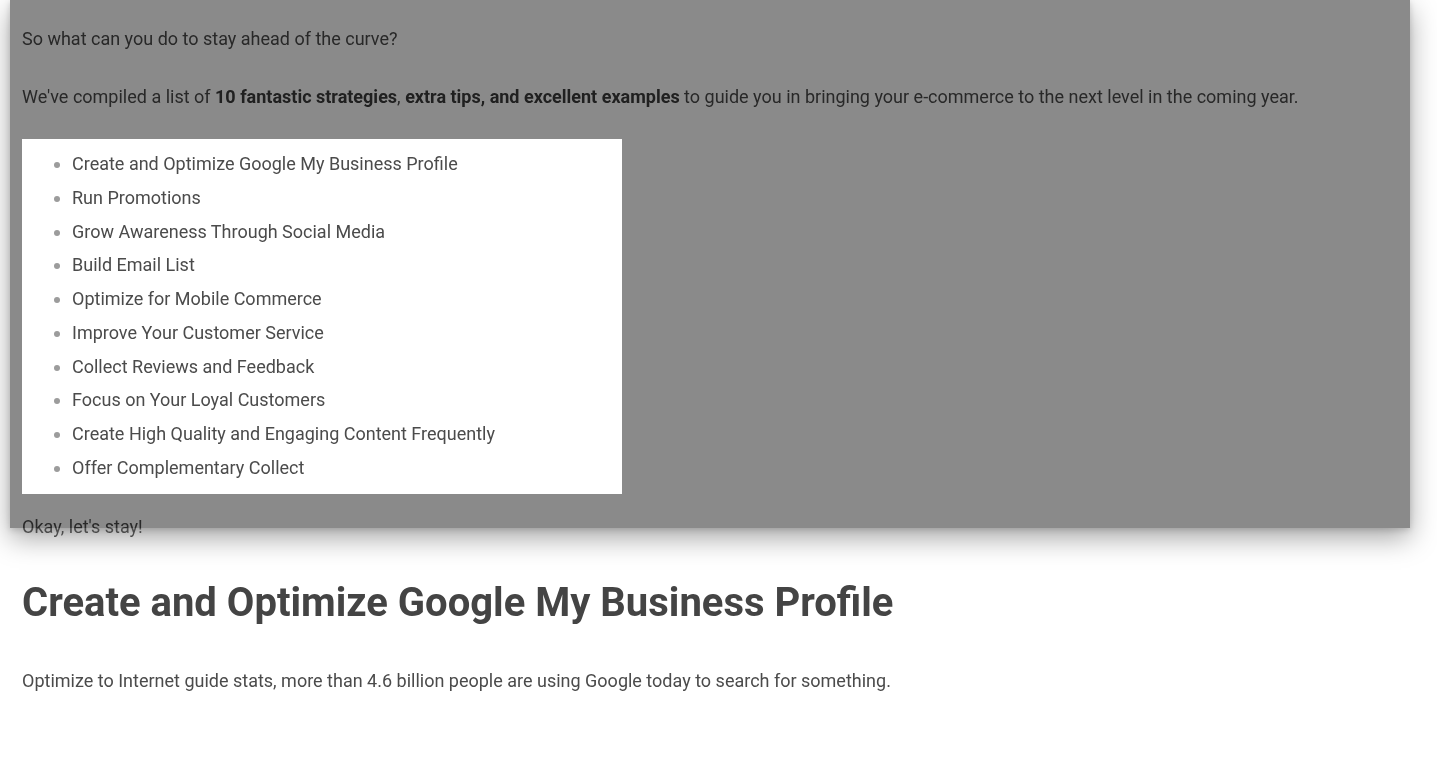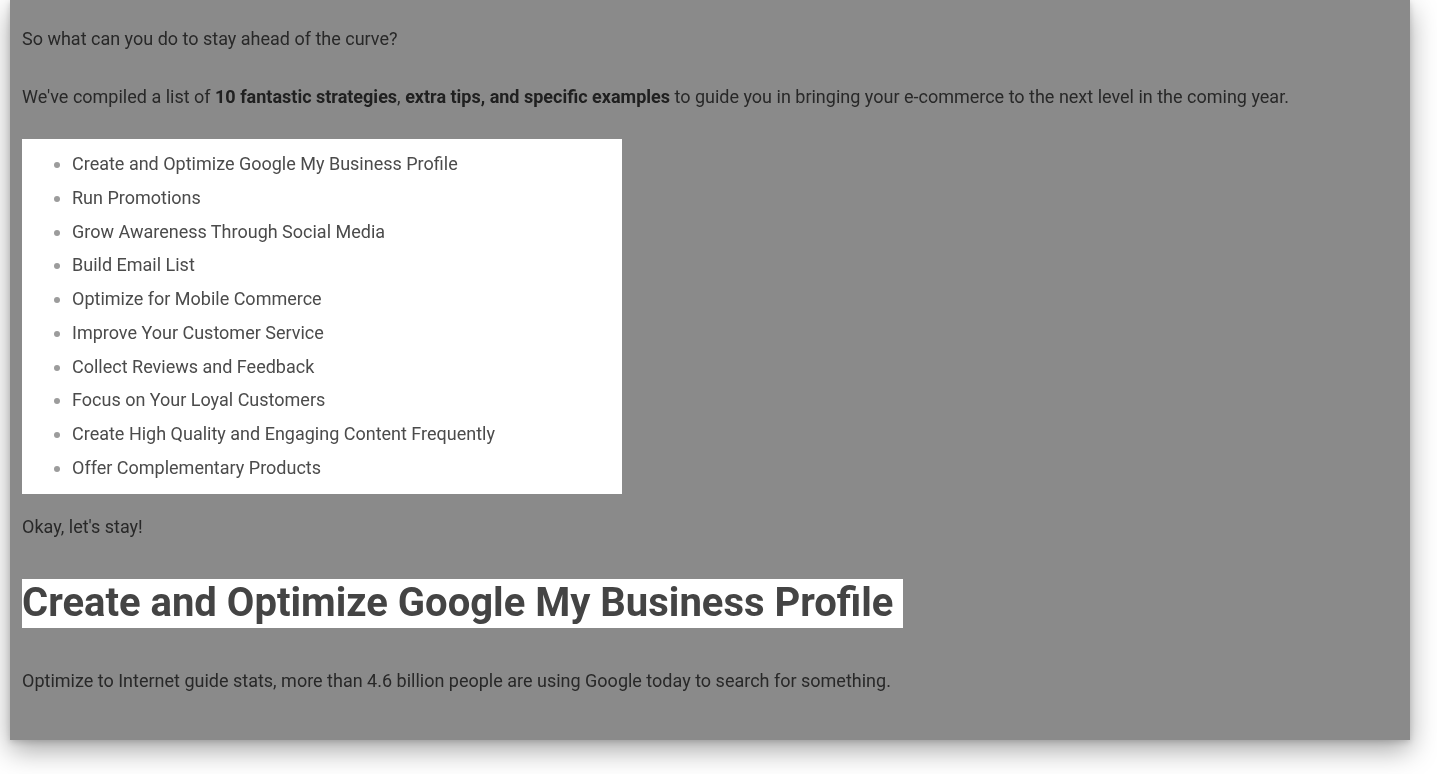--- a/index.html
+++ b/index.html
@@ -13,21 +13,21 @@
     position: relative;
     font-family: -apple-system, BlinkMacSystemFont, "Segoe UI", Roboto, Helvetica, Arial, sans-serif;
     background: #fff;
     overflow: hidden;
   }
   .card {
     position: absolute;
     left: 10px;
     top: 0px;
     width: 1400px;
-    height: 740px;
+    height: 528px;
     background: #fff;
     box-shadow: 0 10px 26px rgba(0,0,0,0.35), 0 2px 6px rgba(0,0,0,0.15);
     box-sizing: border-box;
   }
   .overlay {
     position: absolute;
     inset: 0;
     background: rgba(0,0,0,0.46);
     z-index: 10;
     pointer-events: none;
@@ -99,35 +99,35 @@
 
 <div class="stage">
   <div class="card">
     <div class="overlay"></div>
 
     <div class="content">
 
       <p>So what can you do to stay ahead of the curve?</p>
 
       <p>
-        <span>We've compiled a list of </span><b>10 fantastic strategies</b><span>, </span><b>extra tips, and specific examples</b><span> to guide you in bringing your e-commerce to the next level in the coming year.</span>
+        <span>We've compiled a list of </span><b>10 fantastic strategies</b><span>, </span><b>extra tips, and excellent examples</b><span> to guide you in bringing your e-commerce to the next level in the coming year.</span>
       </p>
 
 
       <ul class="toc lift lift-box">
         <li><span class="link">Create and Optimize Google My Business Profile</span></li>
         <li><span class="link">Run Promotions</span></li>
         <li><span class="link">Grow Awareness Through Social Media</span></li>
         <li><span class="link">Build Email List</span></li>
         <li><span class="link">Optimize for Mobile Commerce</span></li>
         <li><span class="link">Improve Your Customer Service</span></li>
         <li><span class="link">Collect Reviews and Feedback</span></li>
         <li><span class="link">Focus on Your Loyal Customers</span></li>
         <li><span class="link">Create High Quality and Engaging Content Frequently</span></li>
-        <li><span class="link">Offer Complementary Products</span></li>
+        <li><span class="link">Offer Complementary Collect</span></li>
       </ul>
 
       <p>Okay, let's stay!</p>
 
       <h2 class="section lift">
         <span class="lift-inline">Create and Optimize Google My Business Profile</span>
       </h2>
 
       <p>
         <span>Optimize to </span><span class="body-link">Internet guide stats</span><span>, more than 4.6 billion people are using Google today to search for something.</span>

